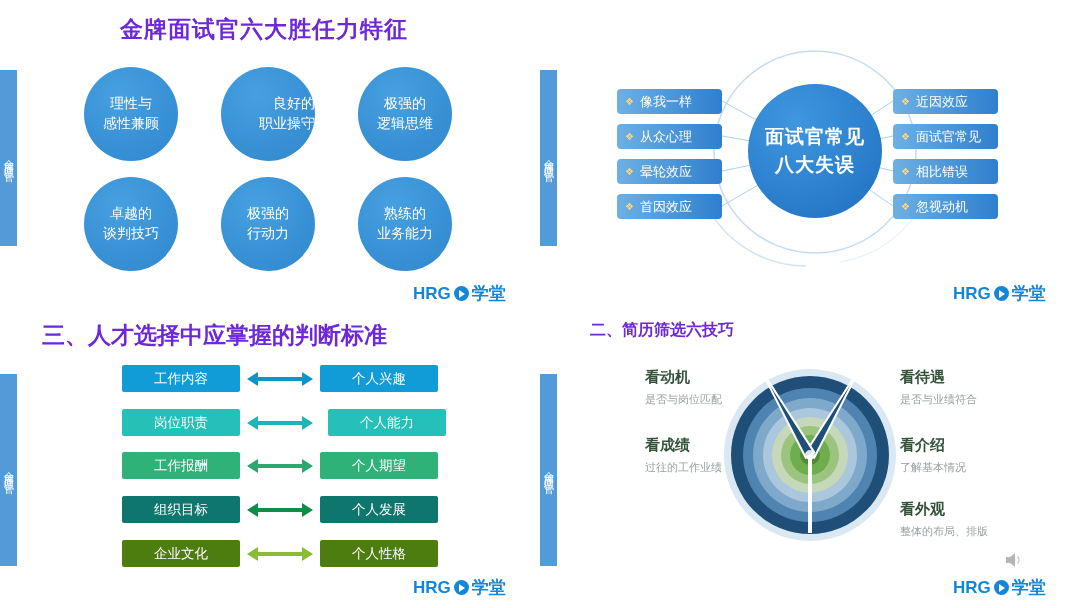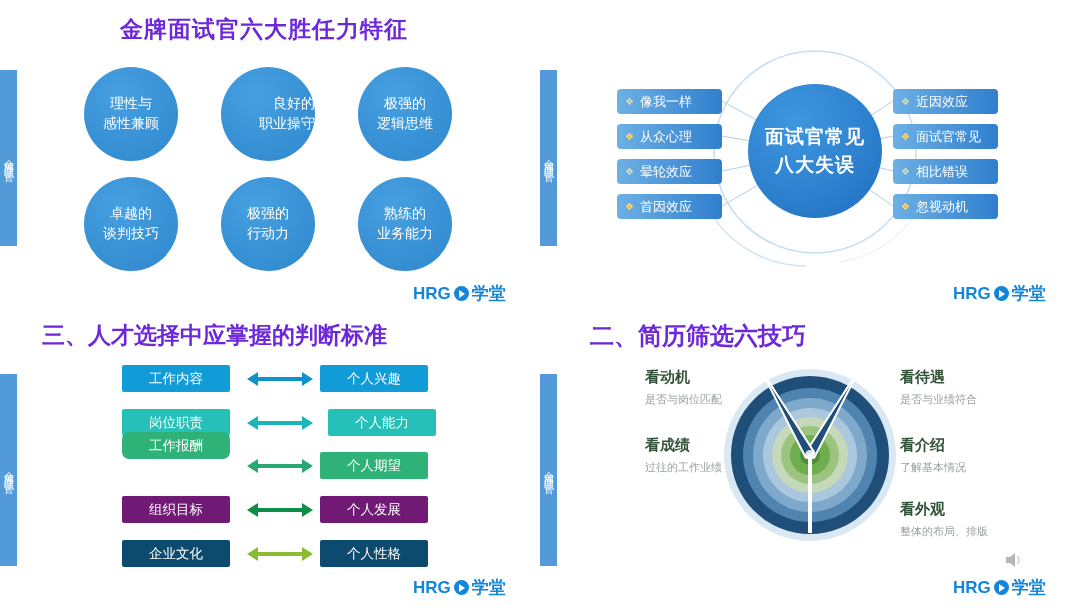--- a/index.html
+++ b/index.html
@@ -8,21 +8,21 @@
 
   
   .vbar{position:absolute;width:17px;background:#529bd8;color:#fff;display:flex;
         align-items:center;justify-content:center;}
   .vbar span{writing-mode:vertical-rl;font-size:10px;letter-spacing:3px;}
 
   
   .title{position:absolute;font-weight:bold;color:#6d28d9;white-space:nowrap;}
   .t-big{font-size:23px;letter-spacing:1px;}
   .t-mid{font-size:23px;}
-  .t-sm{font-size:24px;}
+  .t-sm{font-size:16px;}
 
   
   .comp-circle{position:absolute;width:94px;height:94px;border-radius:50%;
     background:radial-gradient(circle at 38% 30%,#46a0e0,#2f86cd);color:#fff;
     display:flex;flex-direction:column;align-items:center;justify-content:center;
     font-size:14px;line-height:1.4;text-align:center;}
 
   
   .logo{position:absolute;display:flex;align-items:center;gap:3px;color:#1486d8;
         font-weight:bold;font-size:17px;}
@@ -37,33 +37,33 @@
     display:flex;align-items:center;gap:6px;padding-left:8px;box-sizing:border-box;}
   .diamond{color:#ffd978;font-size:10px;line-height:1;}
   .center-circle{position:absolute;left:748px;top:84px;width:134px;height:134px;border-radius:50%;
     background:radial-gradient(circle at 35% 28%,#3f97e0,#1f6fc0);color:#fff;font-weight:bold;
     font-size:19px;display:flex;flex-direction:column;align-items:center;justify-content:center;
     line-height:1.5;letter-spacing:1px;}
 
   .decor{position:absolute;pointer-events:none;}
 
   
-  .jbox{position:absolute;width:108px;height:27px;color:#fff;font-size:13.5px;
+  .jbox{position:absolute;width:118px;height:27px;color:#fff;font-size:13.5px;
     display:flex;align-items:center;justify-content:center;border-radius:2px;}
   .dbl{position:absolute;width:56px;height:4px;}
   .dbl .bar{position:absolute;left:5px;right:5px;top:0;height:4px;background:currentColor;}
   .dbl::before{content:"";position:absolute;left:-5px;top:-5px;border-top:7px solid transparent;
     border-bottom:7px solid transparent;border-right:11px solid currentColor;}
   .dbl::after{content:"";position:absolute;right:-5px;top:-5px;border-top:7px solid transparent;
     border-bottom:7px solid transparent;border-left:11px solid currentColor;}
   .r0{color:#0f93c9;} .r0 .jbox{background:#119bd7;}
   .r1{color:#1db5b5;} .r1 .jbox{background:#25c1b8;}
   .r2{color:#2aa86f;} .r2 .jbox{background:#2eb277;}
-  .r3{color:#0e8c4a;} .r3 .jbox{background:#701a75;}
-  .r4{color:#8abc35;} .r4 .jbox{background:#0c4a6e;}
+  .r3{color:#0e8c4a;} .r3 .jbox{background:#0f766e;}
+  .r4{color:#8abc35;} .r4 .jbox{background:#4d7c0f;}
 
   
   .q4label{position:absolute;width:130px;}
   .q4t{font-size:15px;font-weight:bold;color:#33523a;margin-bottom:5px;}
   .q4s{font-size:11px;color:#9aa0a0;}
 </style>
 </head>
 <body>
 
 <div class="stage">
@@ -185,21 +185,21 @@
     <div class="jbox" style="left:320px;top:365px;">个人兴趣</div>
   </div>
   <div class="r1">
     <div class="jbox" style="left:122px;top:409px;">岗位职责</div>
     <div class="dbl" style="left:252px;top:421px;">
         <span class="bar"></span>
       </div>
     <div class="jbox" style="left:328px;top:409px;">个人能力</div>
   </div>
   <div class="r2">
-    <div class="jbox" style="left:122px;top:432px;border-radius:7px;">工作报酬</div>
+    <div class="jbox" style="left:122px;top:452px;">工作报酬</div>
     <div class="dbl" style="left:252px;top:464px;">
         <span class="bar"></span>
       </div>
     <div class="jbox" style="left:320px;top:452px;">个人期望</div>
   </div>
   <div class="r3">
     <div class="jbox" style="left:122px;top:496px;">组织目标</div>
     <div class="dbl" style="left:252px;top:508px;">
         <span class="bar"></span>
       </div>

